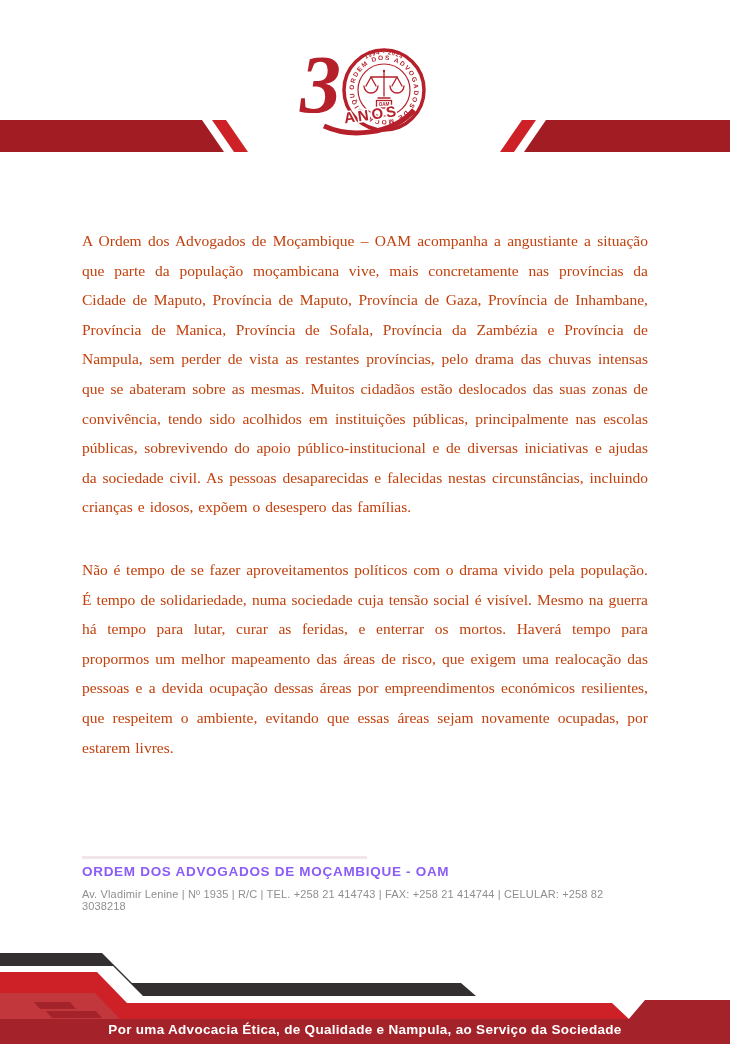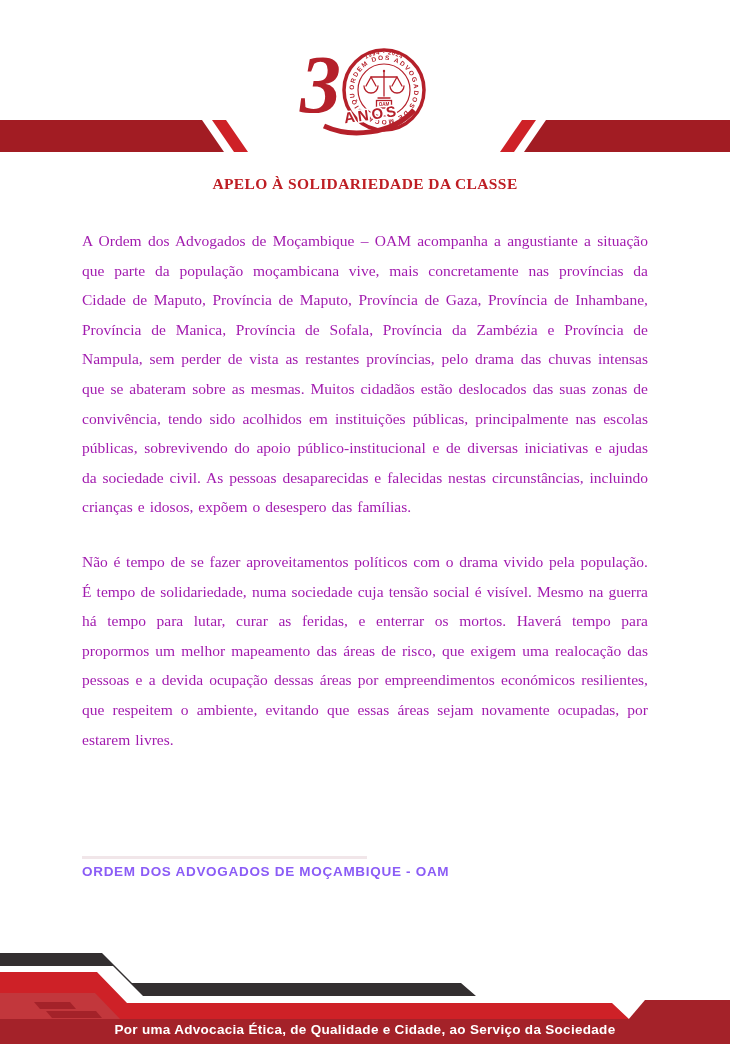--- a/index.html
+++ b/index.html
@@ -15,25 +15,25 @@
   
   .doc-title{
     position:absolute;left:0;top:175px;width:730px;text-align:center;
     font-family:"Liberation Serif","DejaVu Serif",serif;
     font-weight:bold;font-size:15.5px;letter-spacing:.4px;color:#BE1E24;
   }
   
   .body-text{
     position:absolute;left:82px;top:226px;width:566px;
     font-family:"Liberation Serif","DejaVu Serif",serif;
-    font-size:15.5px;line-height:29.6px;color:#a21caf;
+    font-size:15.5px;line-height:29.6px;color:#c2410c;
     text-align:justify;word-spacing:1.2px;
   }
   .body-text p{margin:0;}
-  .body-text p + p{margin-top:25px;}
+  .body-text p + p{margin-top:33px;}
   
   .footer-rule{
     position:absolute;left:82px;top:856px;width:285px;height:3px;
     background:#e9d9dd;opacity:.65;
   }
   .footer{position:absolute;left:82px;top:864px;width:566px;}
   .footer-org{
     font-size:13.5px;font-weight:bold;letter-spacing:.7px;color:#8b5cf6;margin:0 0 9px 0;
   }
   .footer-line{
@@ -96,44 +96,44 @@
     </svg>
   </div>
 
   <svg class="band-top" viewBox="0 0 730 36">
     <polygon class="f-dark" points="0,2 202,2 224,34 0,34"></polygon>
     <polygon class="f-bright" points="212,2 226,2 248,34 234,34"></polygon>
     <polygon class="f-bright" points="522,2 536,2 514,34 500,34"></polygon>
     <polygon class="f-dark" points="546,2 730,2 730,34 524,34"></polygon>
   </svg>
 
-  <div class="doc-title">APELO À SOLIDARIEDADE DA CLASSE</div>
 
   <div class="body-text">
     <p>A Ordem dos Advogados de Moçambique – OAM acompanha a angustiante a situação que parte da população moçambicana vive, mais concretamente nas províncias da Cidade de Maputo, Província de Maputo, Província de Gaza, Província de Inhambane, Província de Manica, Província de Sofala, Província da Zambézia e Província de Nampula, sem perder de vista as restantes províncias, pelo drama das chuvas intensas que se abateram sobre as mesmas. Muitos cidadãos estão deslocados das suas zonas de convivência, tendo sido acolhidos em instituições públicas, principalmente nas escolas públicas, sobrevivendo do apoio público-institucional e de diversas iniciativas e ajudas da sociedade civil. As pessoas desaparecidas e falecidas nestas circunstâncias, incluindo crianças e idosos, expõem o desespero das famílias.</p>
     <p>Não é tempo de se fazer aproveitamentos políticos com o drama vivido pela população. É tempo de solidariedade, numa sociedade cuja tensão social é visível. Mesmo na guerra há tempo para lutar, curar as feridas, e enterrar os mortos. Haverá tempo para propormos um melhor mapeamento das áreas de risco, que exigem uma realocação das pessoas e a devida ocupação dessas áreas por empreendimentos económicos resilientes, que respeitem o ambiente, evitando que essas áreas sejam novamente ocupadas, por estarem livres.</p>
   </div>
 
   <div class="footer-rule"></div>
   <div class="footer">
     <p class="footer-org">ORDEM DOS ADVOGADOS DE MOÇAMBIQUE - OAM</p>
+    <p class="footer-line">Av. Vladimir Lenine | Nº 1935 | R/C | TEL. +258 21 414743 | FAX: +258 21 414744 | CELULAR: +258 82 3038218</p>
   </div>
 
   <svg class="bottom-art" viewBox="0 0 730 99">
 
     <polygon class="f-medium" points="0,48 97,48 123,75 0,75"></polygon>
 
     <polygon class="f-bright" points="0,27 97,27 127,58 612,58 630,75 0,75"></polygon>
 
     <polygon class="f-medium" points="0,48 95,48 121,75 0,75"></polygon>
     <polygon class="f-bar" points="34,57 70,57 76,64 40,64"></polygon>
     <polygon class="f-bar" points="46,66 96,66 102,73 52,73"></polygon>
 
     <polygon class="f-black" points="0,8 102,8 132,38 461,38 476,51 143,51 113,21 0,21"></polygon>
 
     <polygon class="f-bar" points="645,55 730,55 730,75 628,75"></polygon>
 
     <rect class="f-bar" x="0" y="74" width="730" height="25"></rect>
   </svg>
 
-  <div class="tagline">Por uma Advocacia Ética, de Qualidade e Cidade, ao Serviço da Sociedade</div>
+  <div class="tagline">Por uma Advocacia Ética, de Qualidade e Nampula, ao Serviço da Sociedade</div>
 
 </div>
 
 </body></html>

